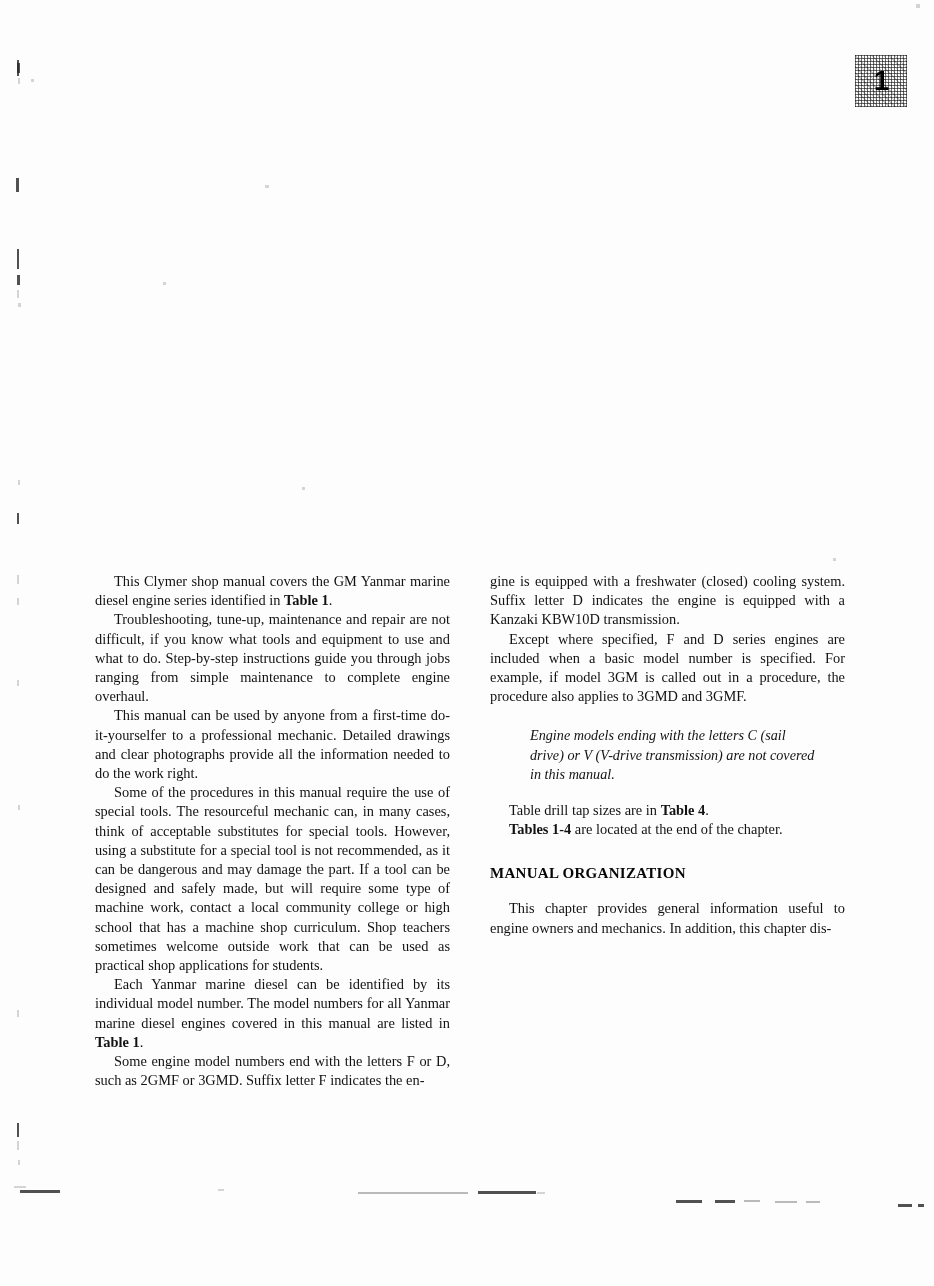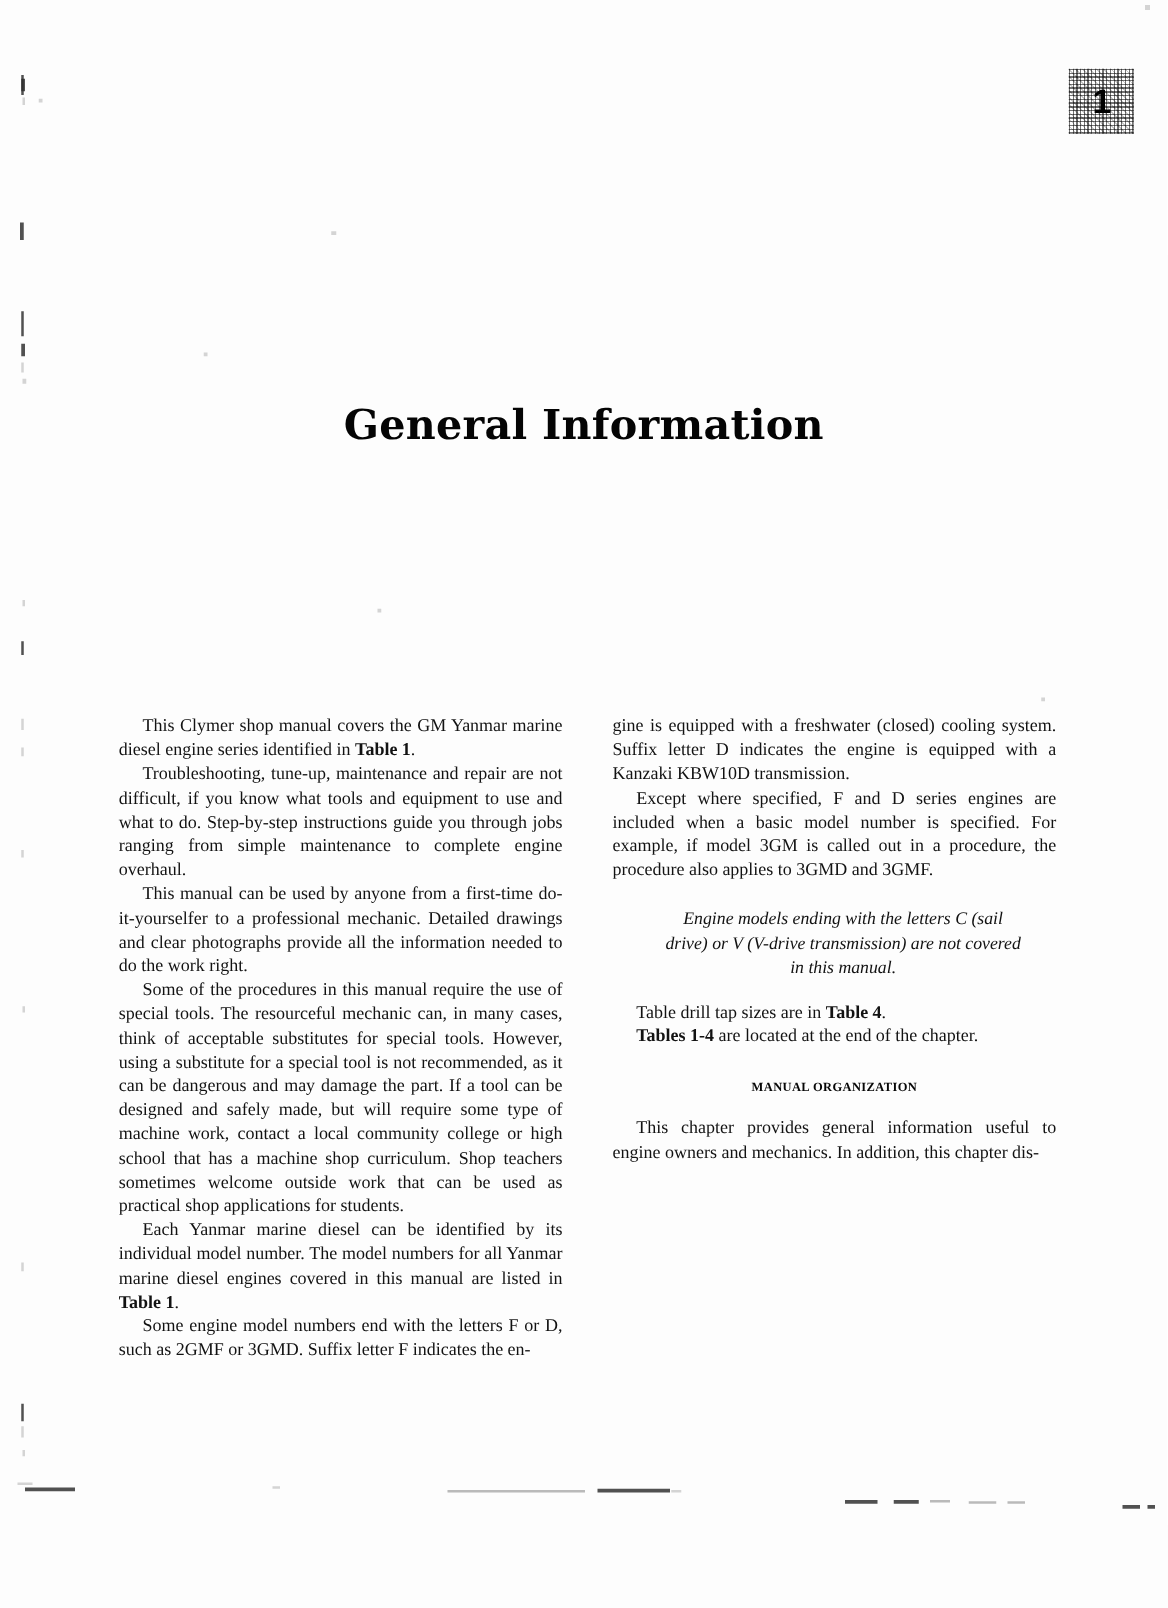--- a/index.html
+++ b/index.html
@@ -106,32 +106,32 @@
     font-size: 14.2px;
     line-height: 19.2px;
     color: #121212;
   }
   .note .note-head {
     display: block;
     margin-bottom: 1px;
   }
   .note .note-body {
     display: block;
-    text-align: center;
+    text-align: left;
     padding-left: 40px;
     padding-right: 26px;
     margin-top: 20px;
   }
 
   
   .section-head {
     margin: 26px 0 17px 0;
-    text-align: center;
-    font-weight: bold;
-    font-size: 10px;
+    text-align: left;
+    font-weight: bold;
+    font-size: 15px;
     letter-spacing: .3px;
     color: #070707;
   }
 
   
   .artifact {
     position: absolute;
     background: #2b2b2b;
     opacity: .82;
   }
@@ -140,21 +140,20 @@
 </style>
 </head>
 <body>
 
 <div id="page">
 
   <div id="chapter-badge">
     <span class="num">1</span>
   </div>
 
-  <div class="chapter-title">General Information</div>
 
   <div id="columns">
 
     <div class="col col-left">
 
       <p><span>This Clymer shop manual covers the GM Yanmar marine diesel engine series identified in </span><b>Table 1</b><span>.</span></p>
 
       <p>Troubleshooting, tune-up, maintenance and repair are not difficult, if you know what tools and equipment to use and what to do. Step-by-step instructions guide you through jobs ranging from simple maintenance to complete engine overhaul.</p>
 
       <p>This manual can be used by anyone from a first-time do-it-yourselfer to a professional mechanic. Detailed drawings and clear photographs provide all the information needed to do the work right.</p>

